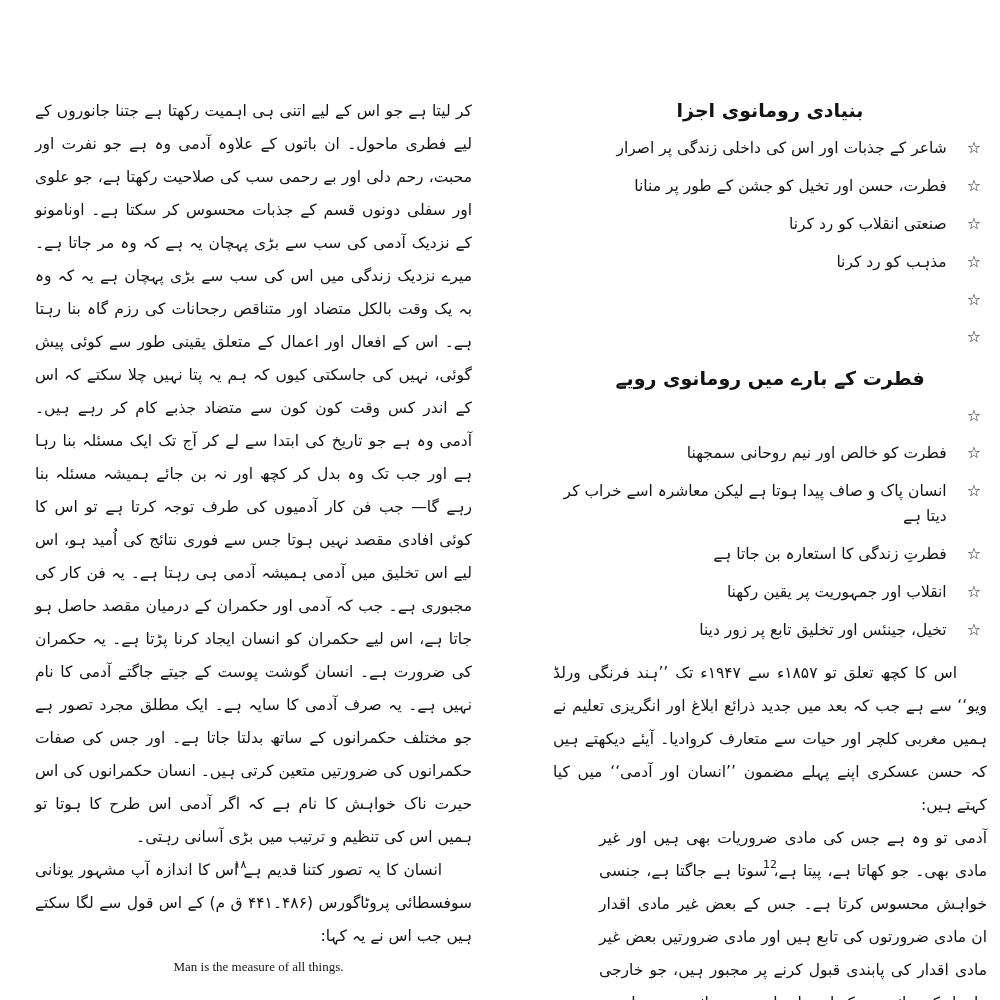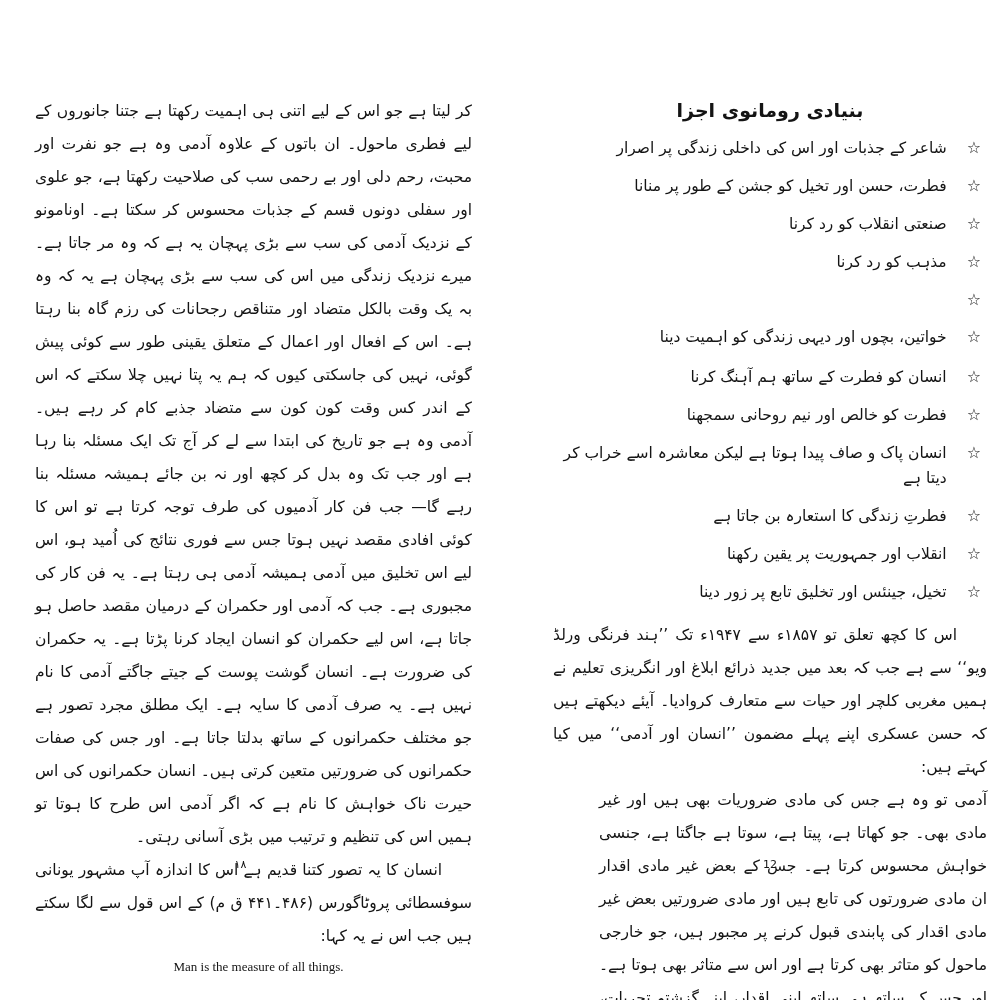--- a/index.html
+++ b/index.html
@@ -54,28 +54,27 @@
         </div>
         <div class="bullet-row">
           <span class="star">☆</span>
           <span class="bullet-text">مذہب کو رد کرنا</span>
         </div>
         <div class="bullet-row">
           <span class="star">☆</span>
         </div>
         <div class="bullet-row">
           <span class="star">☆</span>
-          <span class="bullet-text">خواتین، بچوں اور دیہی زندگی کو اہمیت دینا</span>
         </div>
       </div>
 
+    <h2 class="section-title">فطرت کے بارے میں رومانوی رویے</h2>
     <div class="bullets">
         <div class="bullet-row">
           <span class="star">☆</span>
-          <span class="bullet-text">انسان کو فطرت کے ساتھ ہم آہنگ کرنا</span>
         </div>
         <div class="bullet-row">
           <span class="star">☆</span>
           <span class="bullet-text">فطرت کو خالص اور نیم روحانی سمجھنا</span>
         </div>
         <div class="bullet-row">
           <span class="star">☆</span>
           <span class="bullet-text">انسان پاک و صاف پیدا ہوتا ہے لیکن معاشرہ اسے خراب کر دیتا ہے</span>
         </div>
         <div class="bullet-row">

